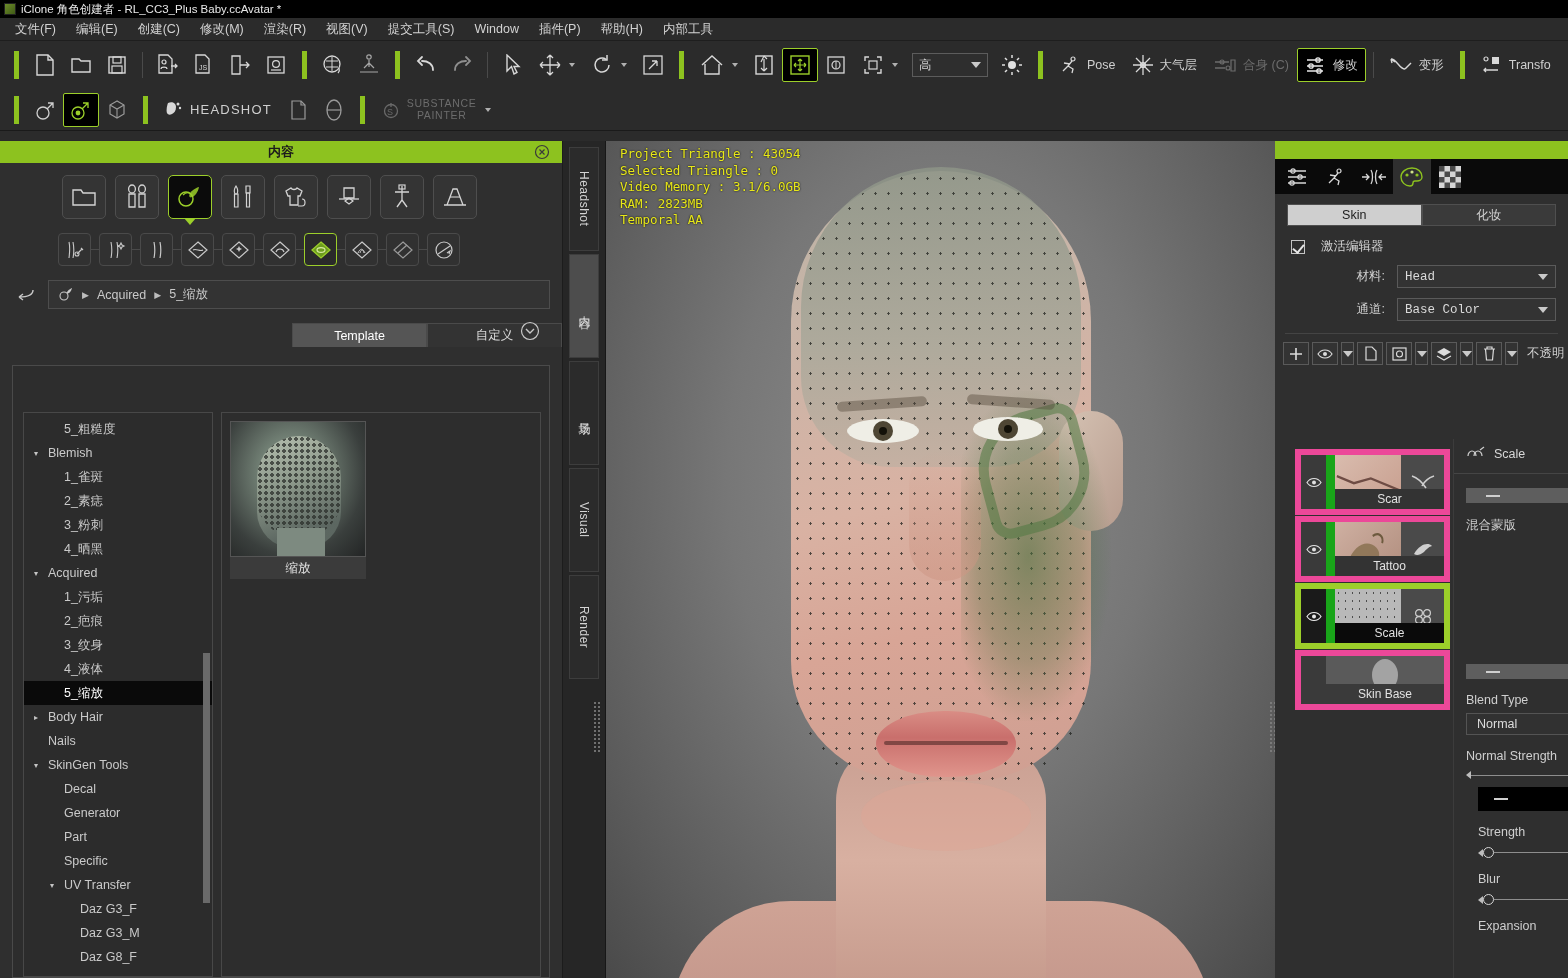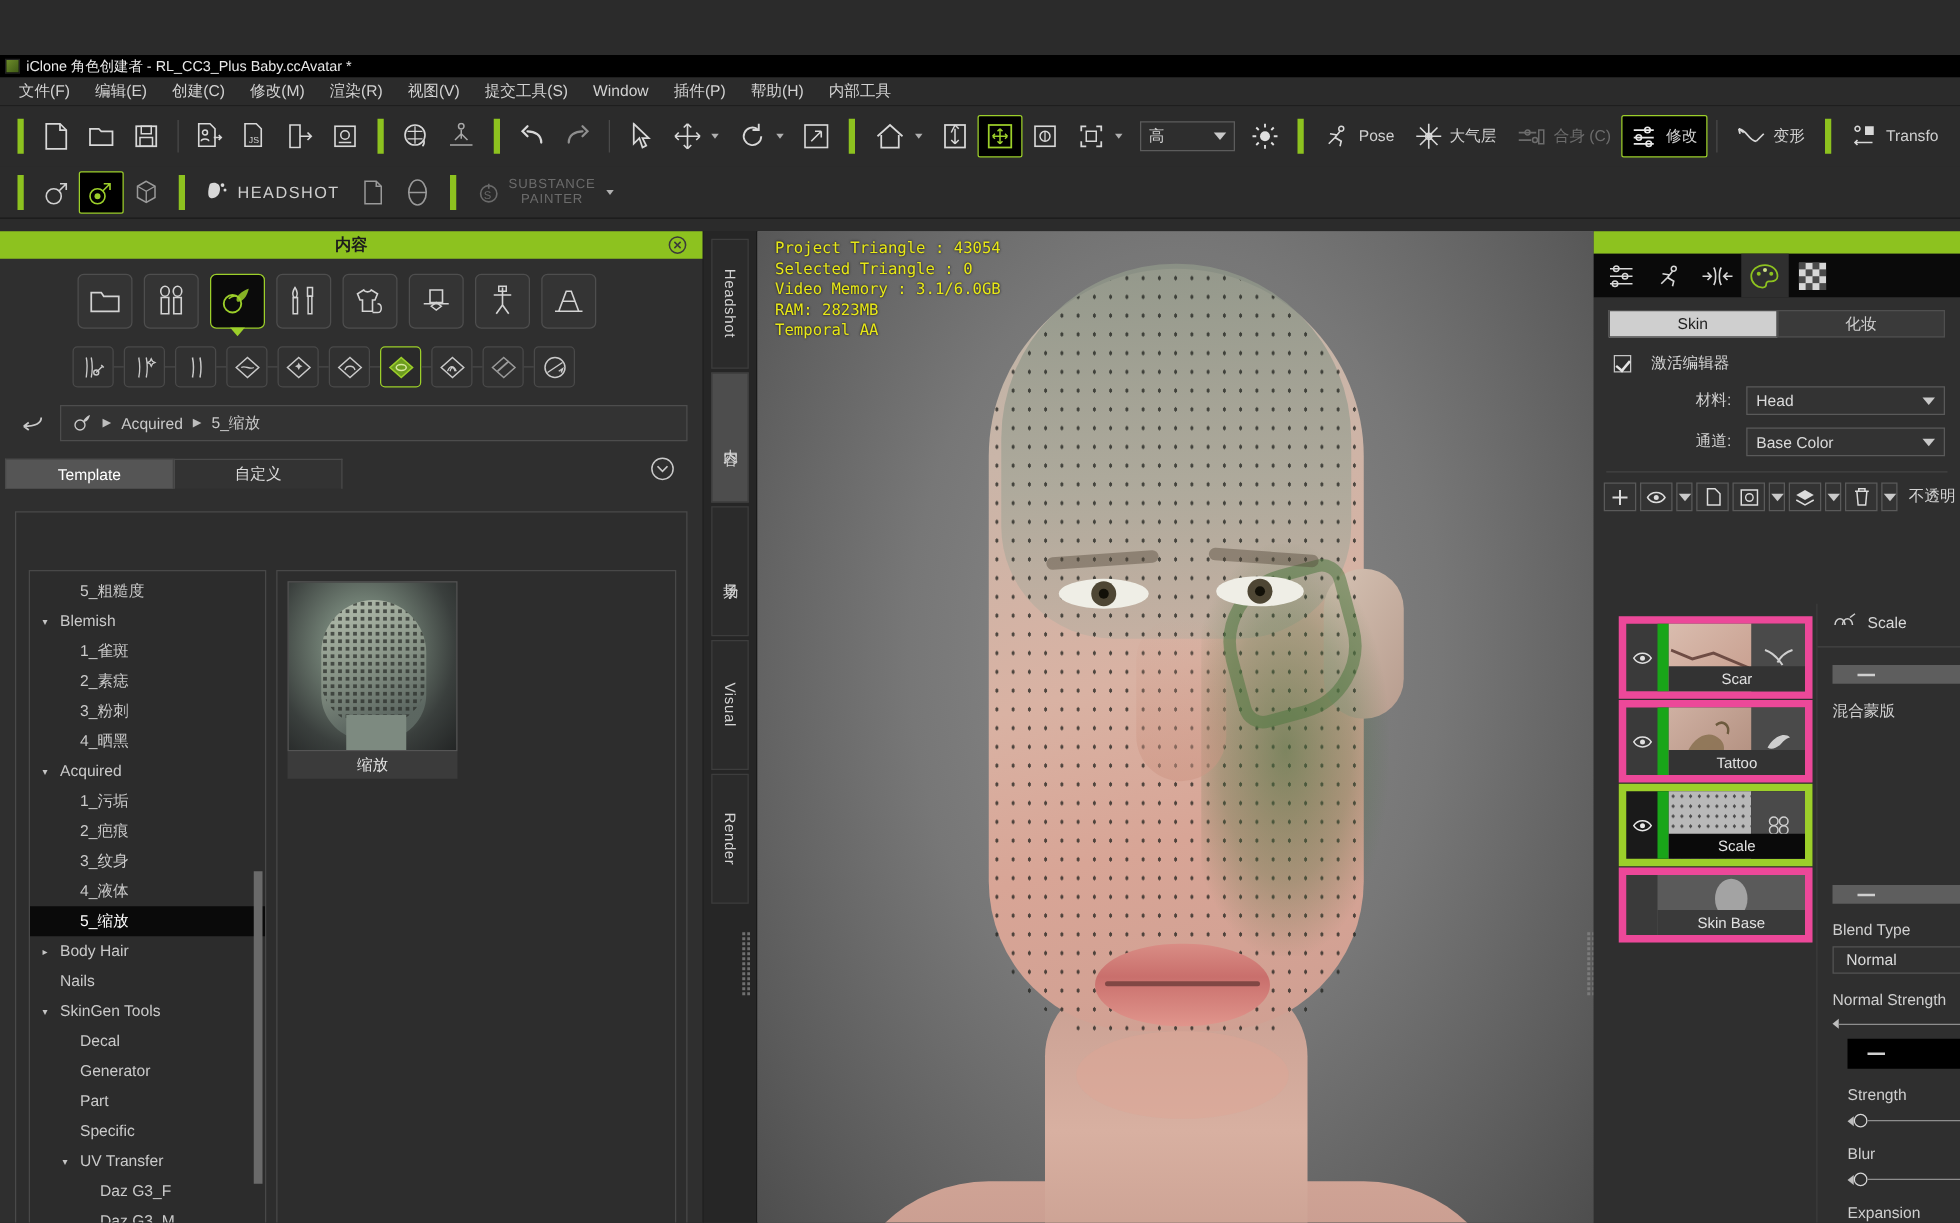--- a/index.html
+++ b/index.html
@@ -3,21 +3,21 @@
 <meta charset="utf-8">
 <style>
   * { box-sizing: border-box; margin:0; padding:0; }
   html,body{
     width:1568px; height:978px; overflow:hidden;
     background:#2b2b2b;
     font-family:"Liberation Sans","DejaVu Sans",sans-serif;
     color:#c8c8c8; font-size:12px;
     -webkit-font-smoothing:antialiased;
   }
-  .app{position:relative;width:1568px;height:718px;margin-top:44px;}
+  .app{position:relative;width:1568px;height:718px;}
 
   
   .titlebar{height:18px;background:#000;display:flex;align-items:center;padding-left:4px;gap:5px;}
   .titlebar .appicon{width:12px;height:12px;background:linear-gradient(135deg,#6d8c2a,#3f5a16);border:1px solid #222;flex:none;}
   .titlebar .ttl{color:#e8e8e8;font-size:11.5px;white-space:nowrap;}
 
   
   .menubar{height:23px;background:#2b2b2b;display:flex;align-items:center;padding-left:6px;gap:2px;border-bottom:1px solid #1e1e1e;}
   .menubar .mi{padding:3px 9px;color:#d2d2d2;font-size:12.5px;white-space:nowrap;cursor:default;}
 
@@ -53,21 +53,21 @@
   .smicon{width:33px;height:33px;border:1px solid #4a4a4a;border-radius:4px;background:#313131;display:flex;align-items:center;justify-content:center;flex:none;}
   .smicon.sel{background:#2a2a2a;border-color:#9ccf2a;}
   .smsep{width:8px;height:1px;background:#4a4a4a;flex:none;}
 
   .breadrow{display:flex;align-items:center;padding:14px 12px 0 12px;gap:10px;}
   .backbtn{width:26px;height:22px;display:flex;align-items:center;justify-content:center;}
   .bread{flex:1;height:29px;border:1px solid #4d4d4d;background:#333;display:flex;align-items:center;padding-left:10px;gap:8px;}
   .bread .bi{font-size:12.5px;color:#c9c9c9;}
   .bread .arw{color:#bdbdbd;font-size:9px;}
 
-  .tabrow{display:flex;align-items:flex-end;padding:14px 0 0 4px;position:relative;height:38px;}
+  .tabrow{display:flex;align-items:flex-end;padding:14px 0 0 4px;position:relative;height:38px;justify-content:flex-end;}
   .tab{width:135px;height:24px;display:flex;align-items:center;justify-content:center;font-size:12.5px;color:#dcdcdc;border:1px solid #4a4a4a;border-bottom:none;background:#333;}
   .tab.on{background:#555;color:#fff;}
   .tabexp{position:absolute;right:22px;top:12px;width:20px;height:20px;}
 
   .tabbody{position:absolute;left:12px;top:224px;right:12px;bottom:0;border:1px solid #4a4a4a;background:#2d2d2d;}
   .searchbox{margin:10px;height:26px;border:1px solid #4e4e4e;background:#313131;display:flex;align-items:center;padding-left:8px;gap:8px;}
   .searchbox .ph{color:#7e7e7e;font-size:12.5px;}
 
   .treewrap{position:absolute;left:10px;top:46px;width:190px;bottom:0;border:1px solid #484848;background:#2c2c2c;overflow:hidden;}
   .tree{padding:4px 0 0 0;}
@@ -139,21 +139,21 @@
   .segrow{display:flex;margin:10px 12px 0 12px;}
   .seg{flex:1;height:22px;display:flex;align-items:center;justify-content:center;font-size:12.5px;border:1px solid #4f4f4f;}
   .seg.on{background:#cfcfcf;color:#1d1d1d;}
   .seg.off{background:#3a3a3a;color:#d0d0d0;}
   .ckrow{display:flex;align-items:center;gap:16px;margin:12px 0 0 16px;}
   .ck{width:14px;height:14px;border:1px solid #c4c4c4;background:#2f2f2f;position:relative;}
   .ck::after{content:"";position:absolute;left:3px;top:1px;width:5px;height:9px;border-right:2px solid #e6e6e6;border-bottom:2px solid #e6e6e6;transform:rotate(40deg);}
   .ckrow .lb{font-size:12.5px;color:#d6d6d6;}
   .fldrow{display:flex;align-items:center;margin:10px 12px 0 12px;}
   .fldrow .lab{width:110px;text-align:right;padding-right:12px;font-size:12.5px;color:#d0d0d0;}
-  .sel2{flex:1;height:23px;border:1px solid #5a5a5a;background:#333;display:flex;align-items:center;justify-content:space-between;padding:0 7px;font-size:12.5px;color:#dadada;}
+  .sel2{flex:1;height:23px;border:1px solid #5a5a5a;background:#333;display:flex;align-items:center;justify-content:space-between;padding:0 7px;font-size:12.5px;color:#dadada;font-family:Liberation Mono, monospace;}
   .hr{height:1px;background:#444;margin:12px 10px 0 10px;}
   .btnrow{display:flex;align-items:center;margin:8px 0 0 8px;gap:3px;}
   .sbtn{width:26px;height:23px;border:1px solid #5a5a5a;background:#333;display:flex;align-items:center;justify-content:center;}
   .sbtn.dd{width:13px;}
   .btnrow .opa{font-size:12.5px;color:#d2d2d2;margin-left:6px;white-space:nowrap;}
 
   .layers{position:absolute;left:20px;top:255px;width:155px;}
   .layer{height:66px;border:6px solid #ec4899;background:#3a3a3a;display:flex;position:relative;margin-bottom:1px;}
   .layer.sel{border-color:#9ccf2a;background:#1a1a1a;}
   .layer .eye{width:25px;display:flex;align-items:center;justify-content:center;}

